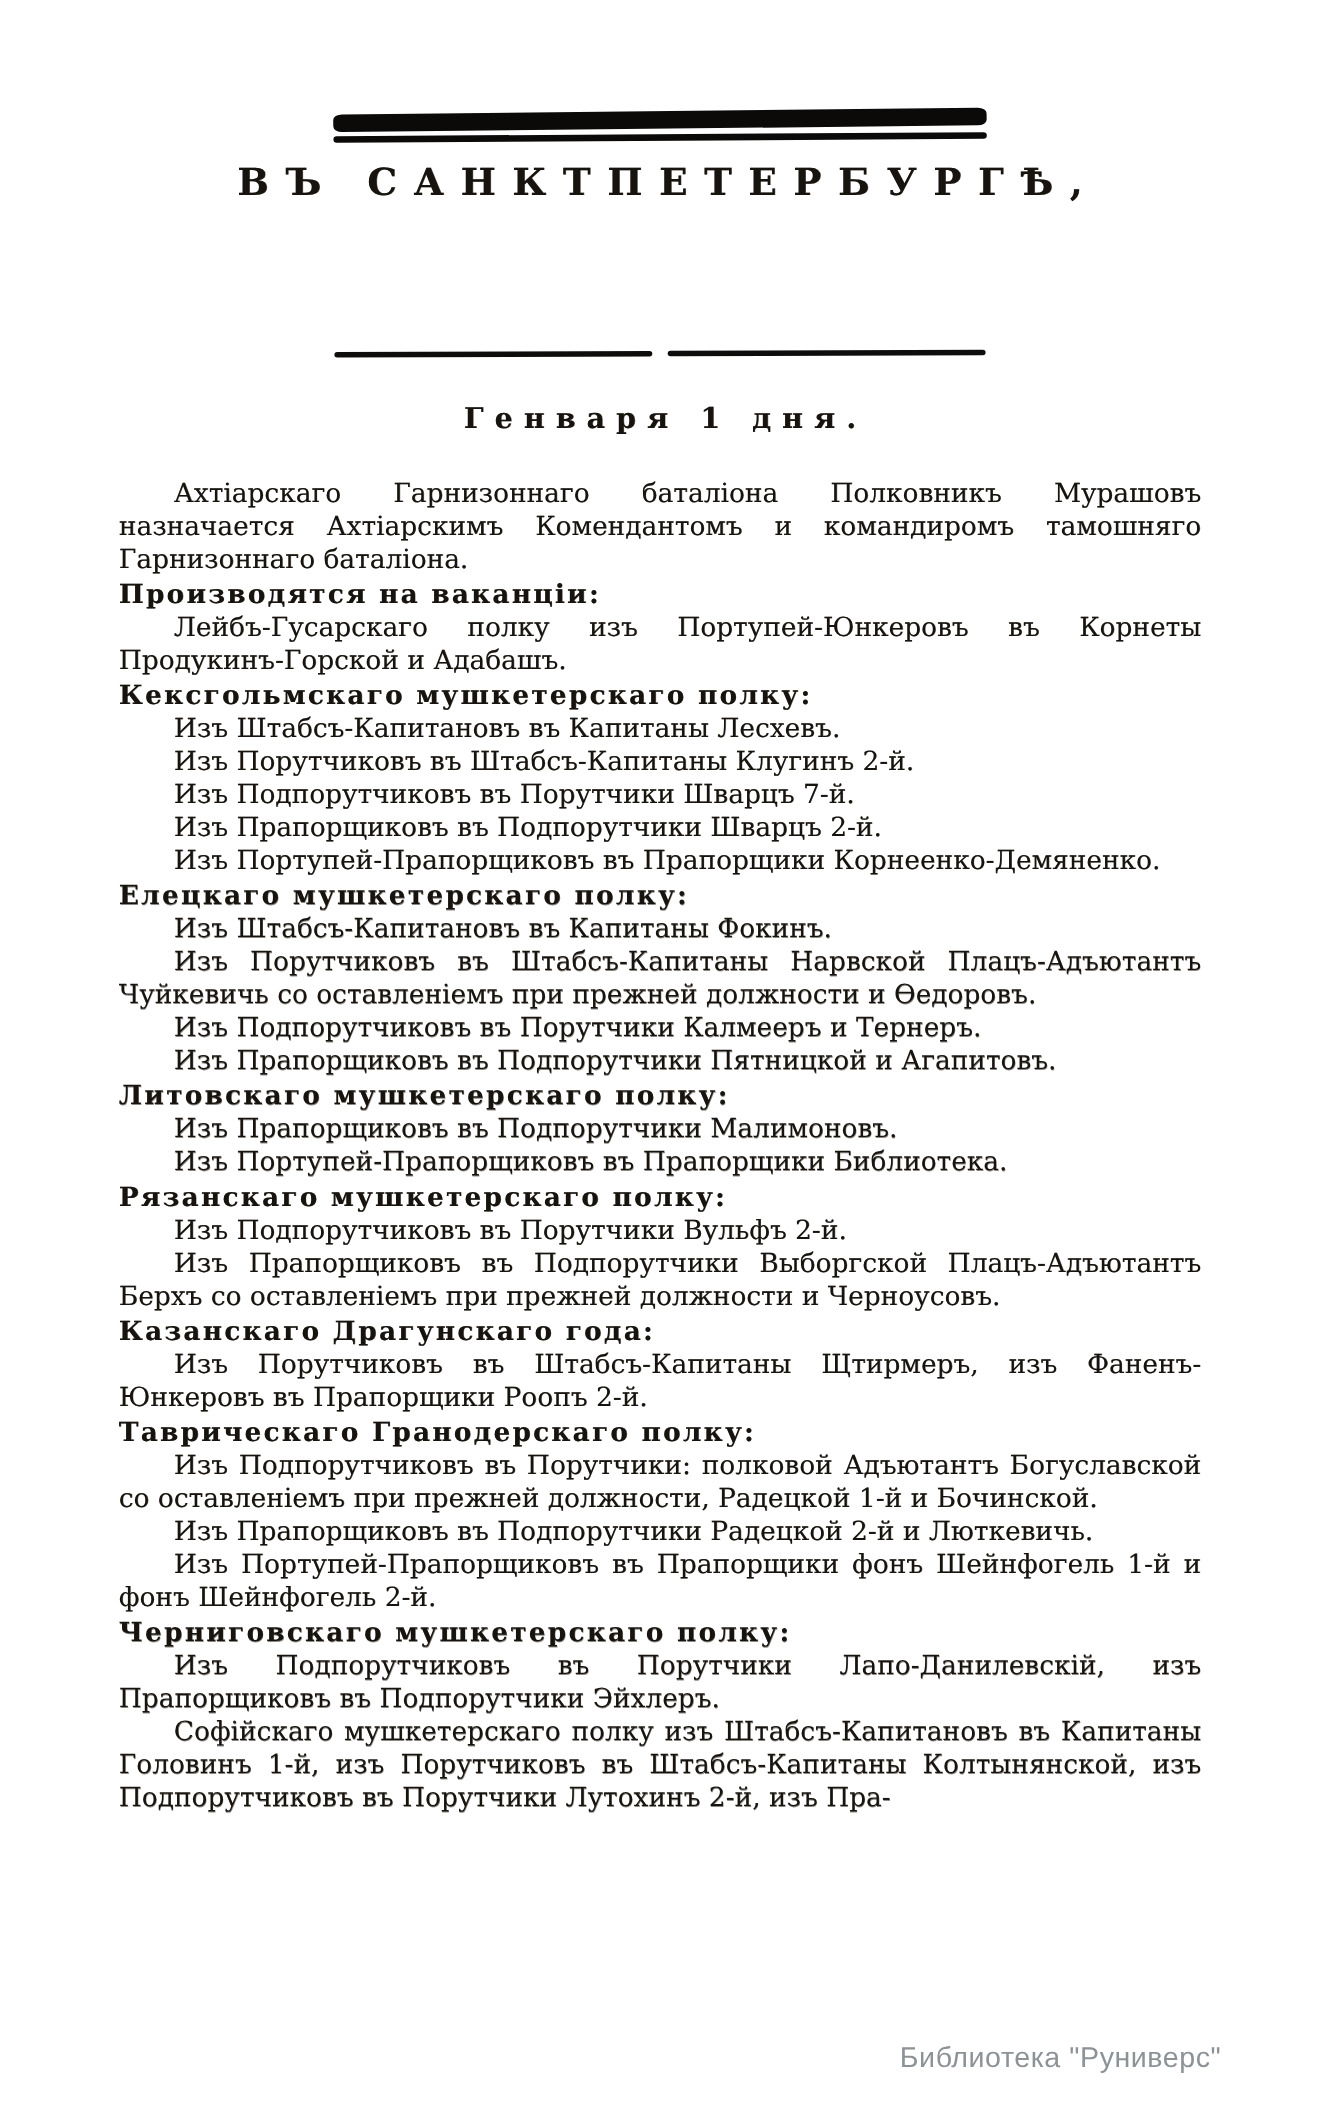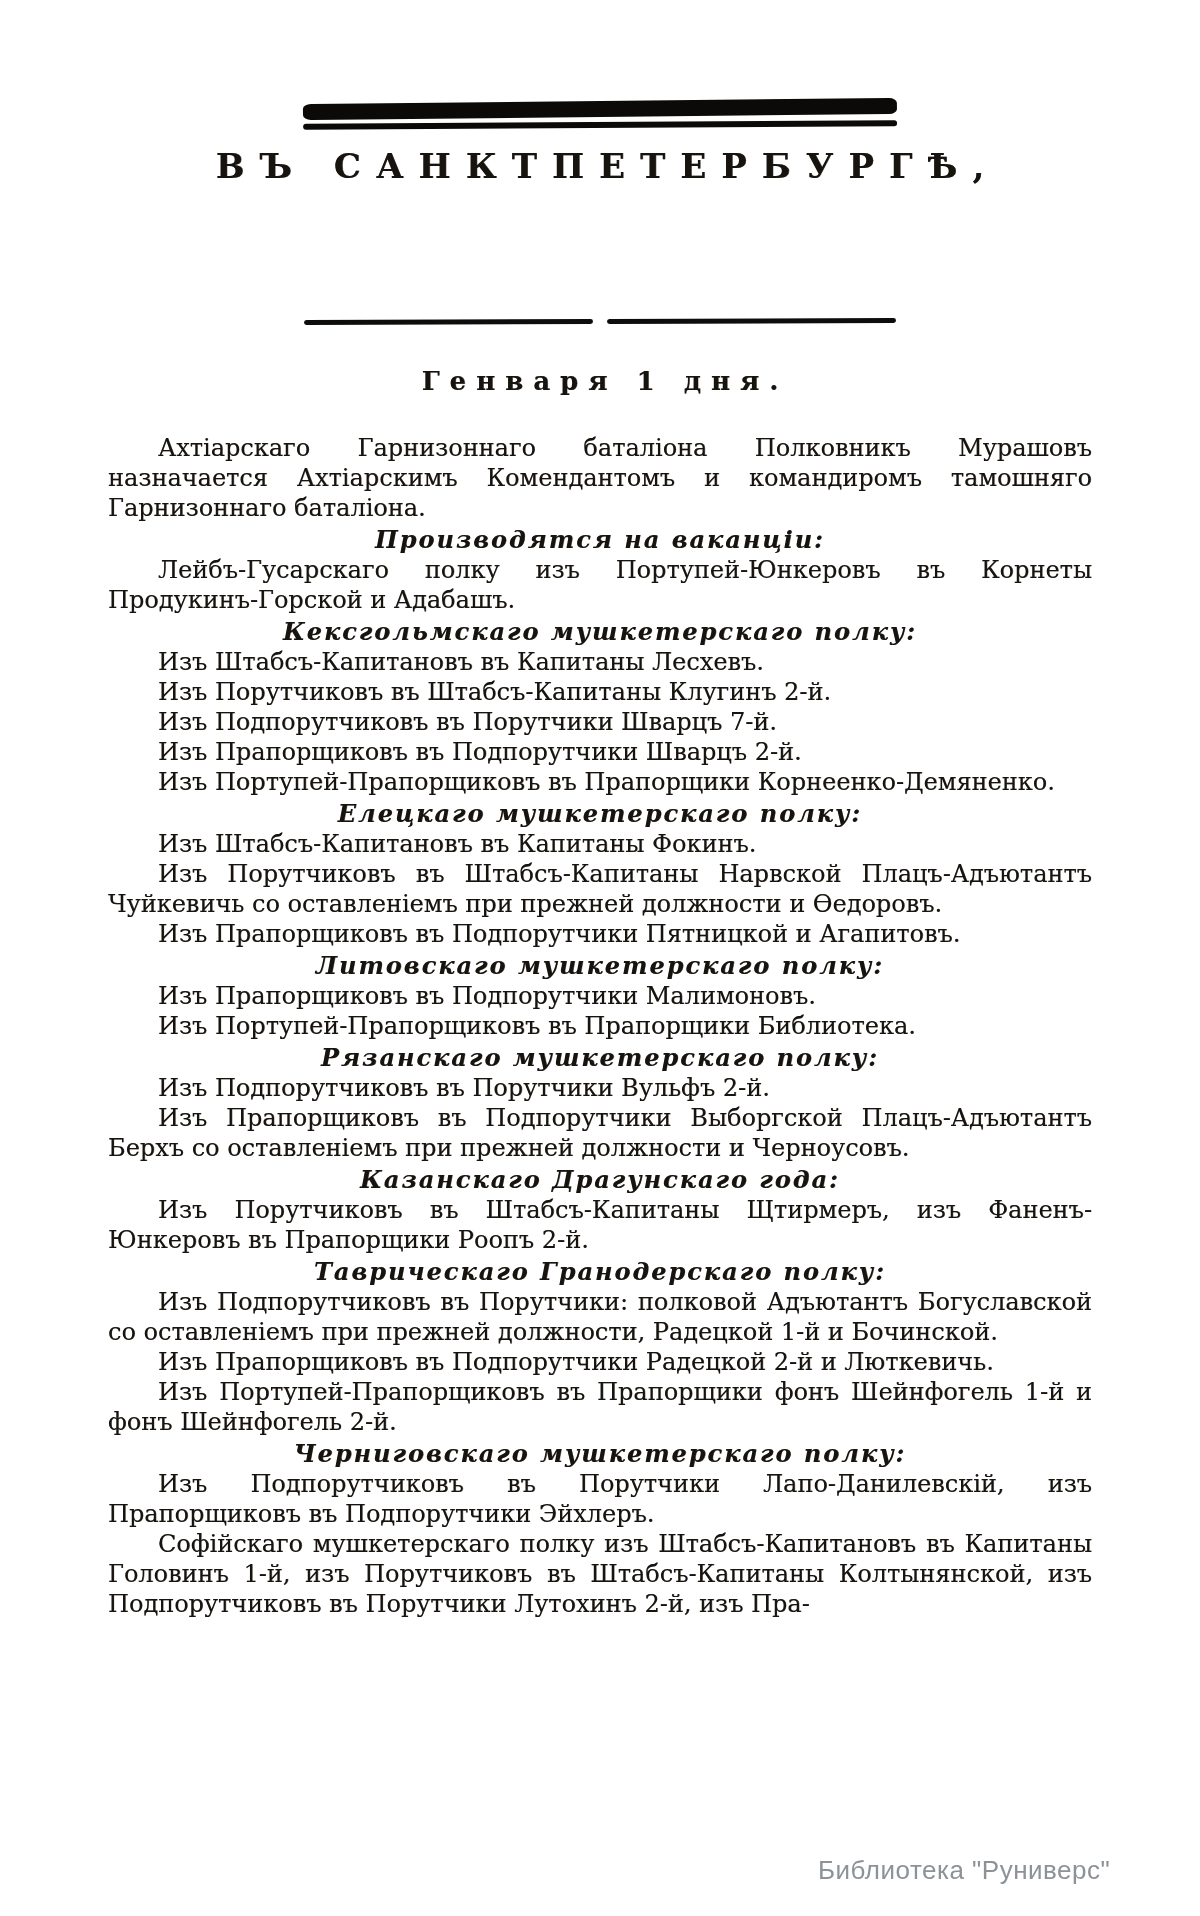--- a/index.html
+++ b/index.html
@@ -59,22 +59,22 @@
 
   .doc-body {
     position: absolute; top: 433px; left: 108px; width: 984px;
     font-size: 24px; line-height: 30px;
     text-align: justify;
     text-shadow: 0.35px 0.35px 0.45px rgba(25,18,10,0.5);
   }
   .para { margin: 0; text-indent: 50px; }
   .section-heading {
     margin: 2px 0 0 0;
-    text-align: center; text-indent: 0;
-    font-style: italic; font-weight: 600;
+    text-align: left; text-indent: 0;
+    font-weight: 600;
     letter-spacing: 2px;
   }
 
   .watermark {
     position: absolute; top: 1855px; left: 818px;
     font-family: "Liberation Sans", sans-serif;
     font-size: 26px; color: #8d9297; letter-spacing: 0.5px;
     text-shadow: none;
   }
 </style>
@@ -104,20 +104,21 @@
       <div class="para">Лейбъ-Гусарскаго полку изъ Портупей-Юнкеровъ въ Корнеты Продукинъ-Горской и Адабашъ.</div>
       <div class="section-heading">Кексгольмскаго мушкетерскаго полку:</div>
       <div class="para">Изъ Штабсъ-Капитановъ въ Капитаны Лесхевъ.</div>
       <div class="para">Изъ Порутчиковъ въ Штабсъ-Капитаны Клугинъ 2-й.</div>
       <div class="para">Изъ Подпорутчиковъ въ Порутчики Шварцъ 7-й.</div>
       <div class="para">Изъ Прапорщиковъ въ Подпорутчики Шварцъ 2-й.</div>
       <div class="para">Изъ Портупей-Прапорщиковъ въ Прапорщики Корнеенко-Демяненко.</div>
       <div class="section-heading">Елецкаго мушкетерскаго полку:</div>
       <div class="para">Изъ Штабсъ-Капитановъ въ Капитаны Фокинъ.</div>
       <div class="para">Изъ Порутчиковъ въ Штабсъ-Капитаны Нарвской Плацъ-Адъютантъ Чуйкевичь со оставленіемъ при прежней должности и Ѳедоровъ.</div>
+      <div class="para">Изъ Подпорутчиковъ въ Порутчики Калмееръ и Тернеръ.</div>
       <div class="para">Изъ Прапорщиковъ въ Подпорутчики Пятницкой и Агапитовъ.</div>
       <div class="section-heading">Литовскаго мушкетерскаго полку:</div>
       <div class="para">Изъ Прапорщиковъ въ Подпорутчики Малимоновъ.</div>
       <div class="para">Изъ Портупей-Прапорщиковъ въ Прапорщики Библиотека.</div>
       <div class="section-heading">Рязанскаго мушкетерскаго полку:</div>
       <div class="para">Изъ Подпорутчиковъ въ Порутчики Вульфъ 2-й.</div>
       <div class="para">Изъ Прапорщиковъ въ Подпорутчики Выборгской Плацъ-Адъютантъ Берхъ со оставленіемъ при прежней должности и Черноусовъ.</div>
       <div class="section-heading">Казанскаго Драгунскаго года:</div>
       <div class="para">Изъ Порутчиковъ въ Штабсъ-Капитаны Щтирмеръ, изъ Фаненъ-Юнкеровъ въ Прапорщики Роопъ 2-й.</div>
       <div class="section-heading">Таврическаго Гранодерскаго полку:</div>

